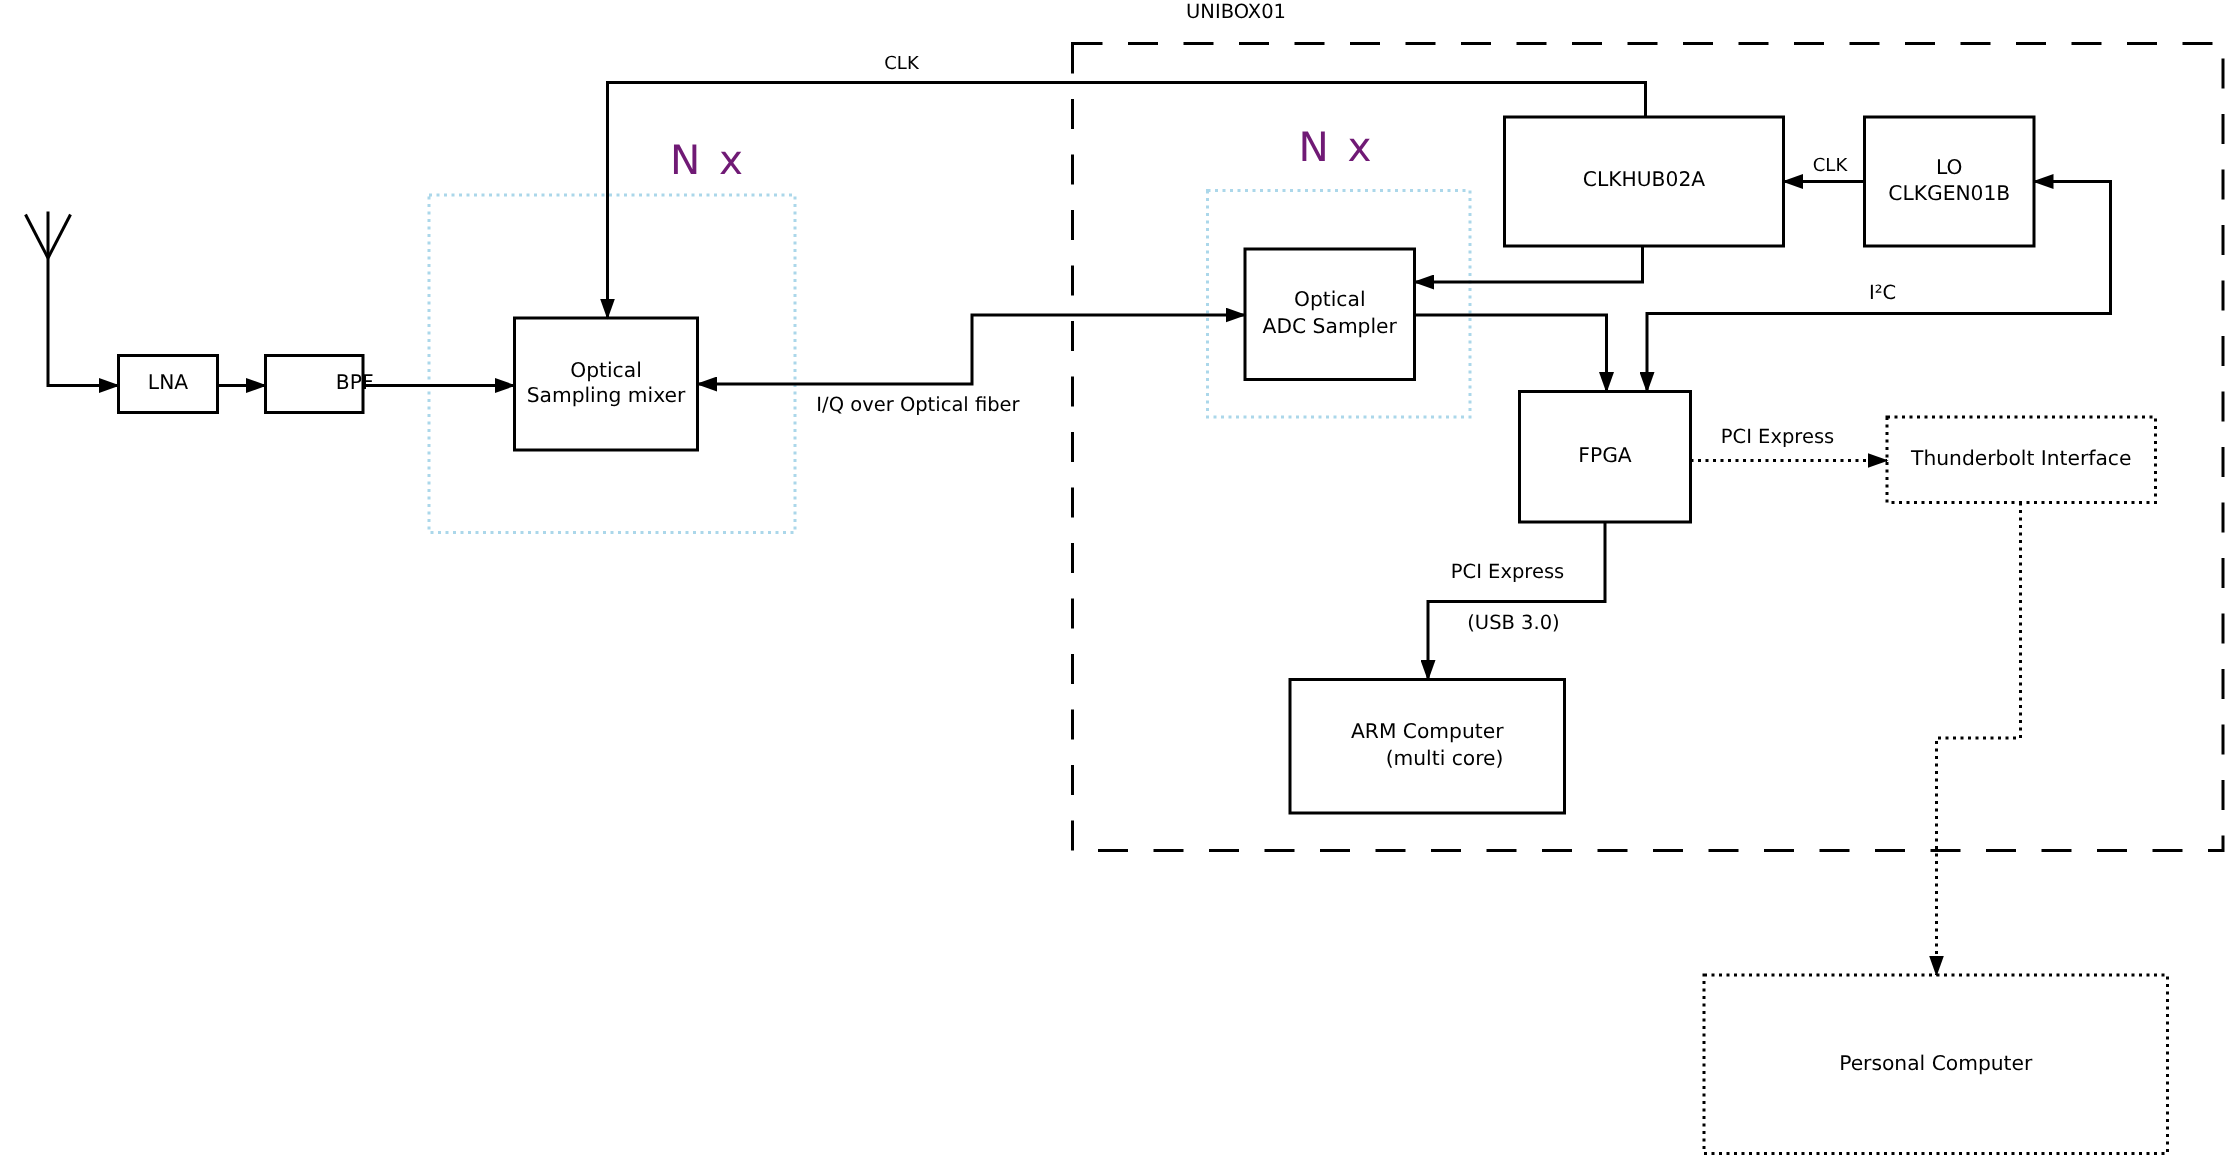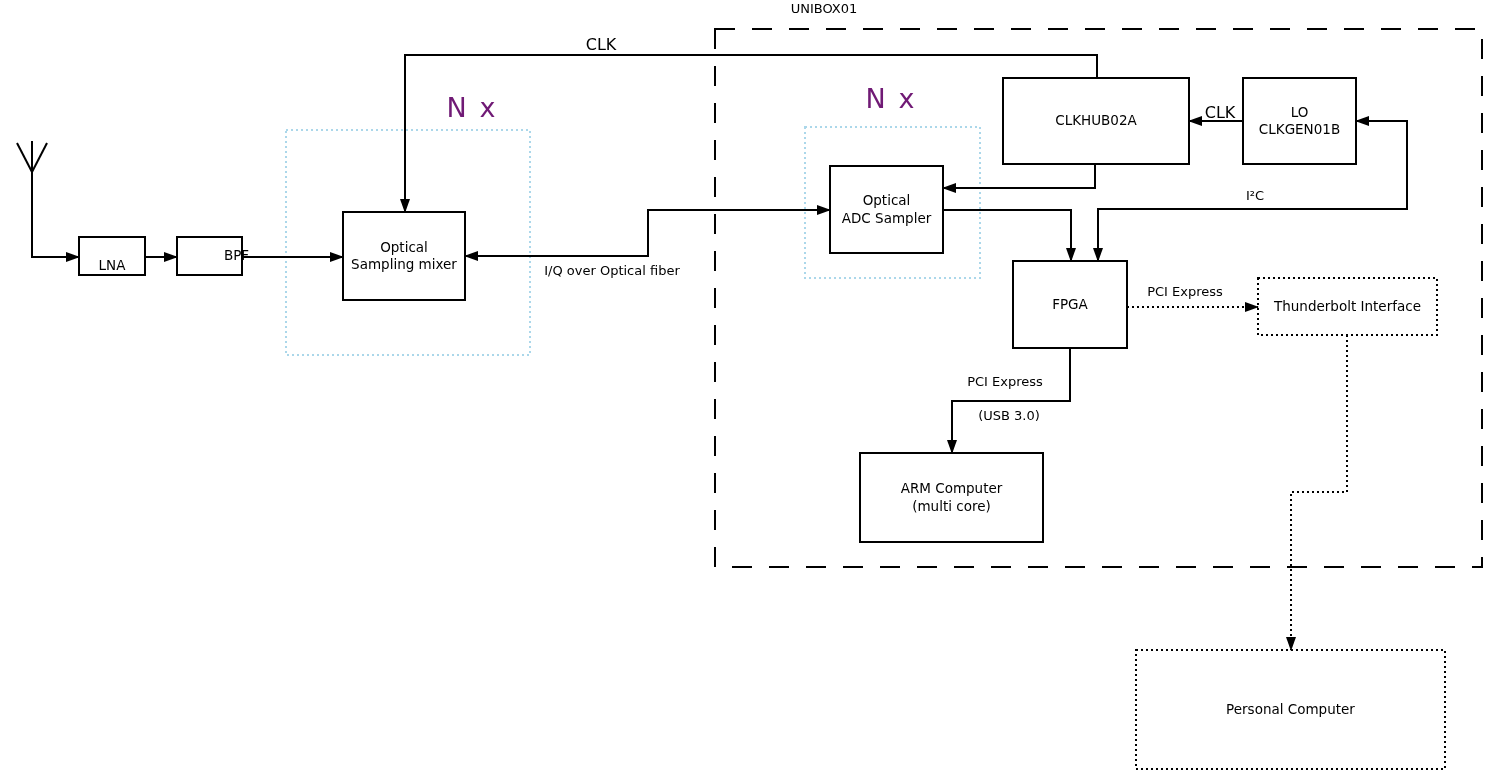--- a/index.html
+++ b/index.html
@@ -11,21 +11,21 @@
   svg.wires { position:absolute; left:0; top:0; }
   .box-label {
     position:absolute; display:flex; align-items:center; justify-content:center;
     text-align:center; font-size:13.5px; line-height:1.28; white-space:pre-line;
     pointer-events:none;
   }
   .edge-label {
     position:absolute; text-align:center; font-size:13px; white-space:pre;
     pointer-events:none;
   }
-  .edge-label.small { font-size:16px;text-align:center; }
+  .edge-label.small { font-size:12px;text-align:center; }
   .nx-label {
     position:absolute; text-align:center; font-size:27px; letter-spacing:2px;
     color:#701a75; pointer-events:none;
   }
 </style>
 </head>
 <body>
 
 <div class="canvas">
 
@@ -62,31 +62,31 @@
     <path d="M465,256 H648 V210 H830" fill="none" stroke="#000000" stroke-width="2" marker-start="url(#arrow)" marker-end="url(#arrow)"></path>
     <path d="M1095,164 V188 H943" fill="none" stroke="#000000" stroke-width="2" marker-end="url(#arrow)"></path>
     <path d="M943,210 H1071 V261" fill="none" stroke="#000000" stroke-width="2" marker-end="url(#arrow)"></path>
     <path d="M1356,121 H1407 V209 H1098 V261" fill="none" stroke="#000000" stroke-width="2" marker-start="url(#arrow)" marker-end="url(#arrow)"></path>
     <path d="M1243,121 H1189" fill="none" stroke="#000000" stroke-width="2" marker-end="url(#arrow)"></path>
     <path d="M1070,348 V401 H952 V453" fill="none" stroke="#000000" stroke-width="2" marker-end="url(#arrow)"></path>
     <path d="M1127,307 H1258" fill="none" stroke="#000000" stroke-width="2" stroke-dasharray="2 3" marker-end="url(#arrow)"></path>
     <path d="M1347,335 V492 H1291 V650" fill="none" stroke="#000000" stroke-width="2" stroke-dasharray="2 3" marker-end="url(#arrow)"></path>
   </svg>
 
-  <div class="box-label" style="left:79px; top:237px; width:66px; height:38px;margin-top:10px;">LNA</div>
+  <div class="box-label" style="left:79px; top:237px; width:66px; height:38px;">LNA</div>
   <div class="box-label" style="left:177px; top:237px; width:65px; height:38px;padding-left:27px;">BPF</div>
   <div class="box-label" style="left:343px; top:212px; width:122px; height:88px;">Optical
 Sampling mixer</div>
   <div class="box-label" style="left:830px; top:166px; width:113px; height:87px;">Optical
 ADC Sampler</div>
   <div class="box-label" style="left:1003px; top:78px; width:186px; height:86px;">CLKHUB02A</div>
   <div class="box-label" style="left:1243px; top:78px; width:113px; height:86px;">LO
 CLKGEN01B</div>
   <div class="box-label" style="left:1013px; top:261px; width:114px; height:87px;">FPGA</div>
-  <div class="box-label" style="left:860px; top:453px; width:183px; height:89px;">ARM Computer
+  <div class="box-label" style="left:860px; top:453px; width:183px; height:89px;text-align:right;">ARM Computer
 (multi core)</div>
   <div class="box-label" style="left:1258px; top:278px; width:179px; height:57px;">Thunderbolt Interface</div>
   <div class="box-label" style="left:1136px; top:650px; width:309px; height:119px;">Personal Computer</div>
 
   <div class="edge-label" style="left:764px; top:1px; width:120px;">UNIBOX01</div>
   <div class="edge-label small" style="left:571px; top:35px; width:60px;">CLK</div>
   <div class="edge-label small" style="left:1186px; top:103px; width:68px;">CLK</div>
   <div class="edge-label" style="left:1225px; top:188px; width:60px;">I²C</div>
   <div class="edge-label" style="left:512px; top:263px; width:200px;">I/Q over Optical fiber</div>
   <div class="edge-label" style="left:1125px; top:284px; width:120px;">PCI Express</div>

